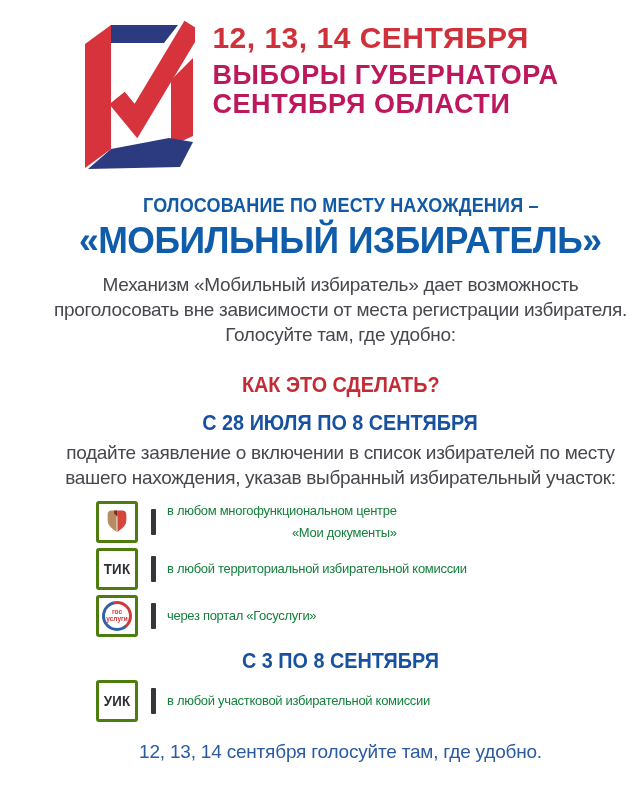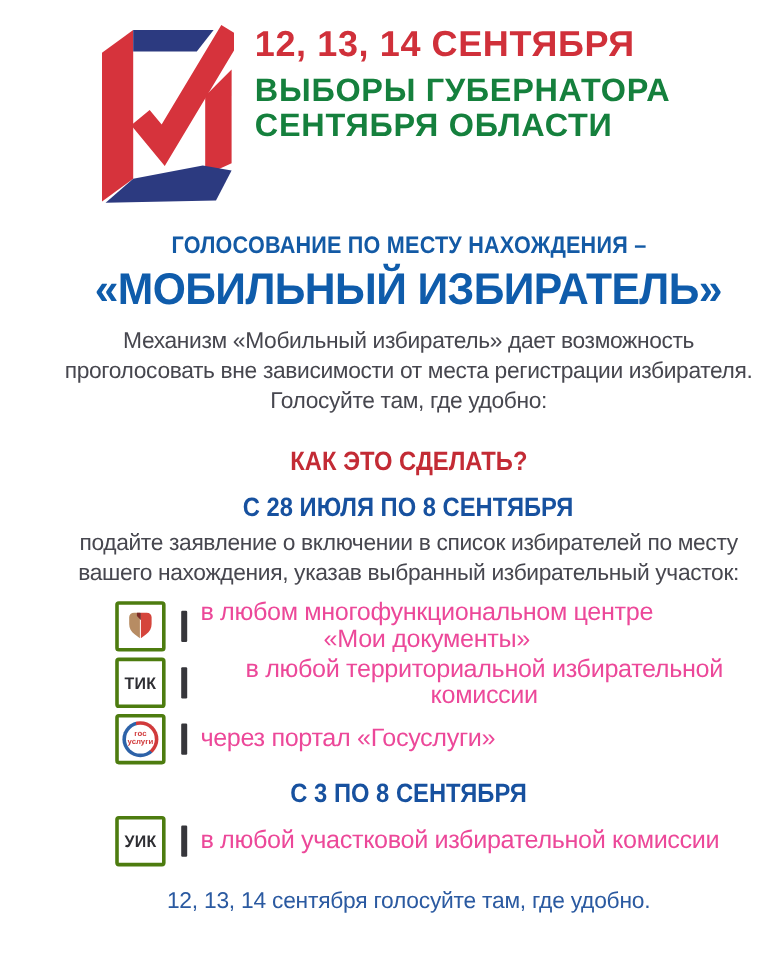--- a/index.html
+++ b/index.html
@@ -5,21 +5,21 @@
   html,body{margin:0;padding:0;background:#ffffff;}
   body{font-family:"Liberation Sans", sans-serif; -webkit-font-smoothing:antialiased;}
   .poster{position:relative;width:640px;height:798px;background:#fff;overflow:hidden;}
 
   
   .hero{display:flex;justify-content:center;align-items:flex-start;gap:17px;padding-top:18px;}
   .hero-logo{width:114px;height:152px;flex:0 0 auto;}
   .hero-text{display:flex;flex-direction:column;text-align:left;}
   .year{font-size:42px;font-weight:700;color:#d0303a;line-height:1.0;letter-spacing:1px;}
   .dates{font-size:30px;font-weight:700;color:#d0303a;line-height:1.05;margin-top:4px;letter-spacing:0.5px;}
-  .titleln{font-size:27px;font-weight:700;color:#15803d;line-height:1.08;letter-spacing:0.6px;}
+  .titleln{font-size:27px;font-weight:700;color:#be185d;line-height:1.08;letter-spacing:0.6px;}
   .titleln.first{margin-top:7px;}
 
   
   .center{text-align:center;padding-left:41px;}
   .cond{display:inline-block;transform:scaleX(0.9);}
   .kicker{margin-top:24px;font-size:20px;font-weight:700;color:#135aa5;letter-spacing:0.2px;}
   .main-title{margin-top:3px;font-size:37px;font-weight:700;color:#0f5cab;letter-spacing:-0.5px;}
   .main-title .cond{transform:scaleX(0.96);}
   .body-text{color:#47474f;font-size:19px;line-height:25px;letter-spacing:-0.3px;}
   .para{margin:10px auto 0;max-width:606px;}
@@ -30,21 +30,21 @@
   .blue-head.second{margin-top:9px;}
   .desc{margin:4px auto 0;max-width:600px;}
 
   
   .steps{margin:8px 0 0 96px;display:flex;flex-direction:column;}
   .step{display:flex;align-items:center;min-height:47px;}
   .badge-box{flex:0 0 auto;width:36px;height:36px;border:3px solid #4d7c0f;border-radius:3px;
              display:flex;align-items:center;justify-content:center;background:#fff;}
   .badge-box .badge-label{font-size:14px;font-weight:700;color:#2e2e33;letter-spacing:0.3px;transform:scaleX(0.95);}
   .divider{flex:0 0 auto;width:5px;height:26px;background:#36363b;margin:0 11px 0 13px;border-radius:1px;}
-  .step-label{font-size:21px;color:#ec4899;line-height:22px;letter-spacing:-0.3px;text-align:center;}
+  .step-label{font-size:13px;color:#15803d;line-height:22px;letter-spacing:-0.3px;text-align:right;}
 
   
   .mfc-svg{width:26px;height:27px;display:block;}
   
   .gos-circle{width:30px;height:30px;border-radius:50%;
               background:conic-gradient(from 140deg,#2d62a8 0deg 205deg,#d13a3b 205deg 360deg);
               display:flex;align-items:center;justify-content:center;}
   .gos-inner{width:24px;height:24px;border-radius:50%;background:#fff;display:flex;flex-direction:column;
              align-items:center;justify-content:center;color:#d13a3b;font-weight:700;font-size:6.5px;line-height:1.05;}
   .uik-row{margin-top:3px;}

